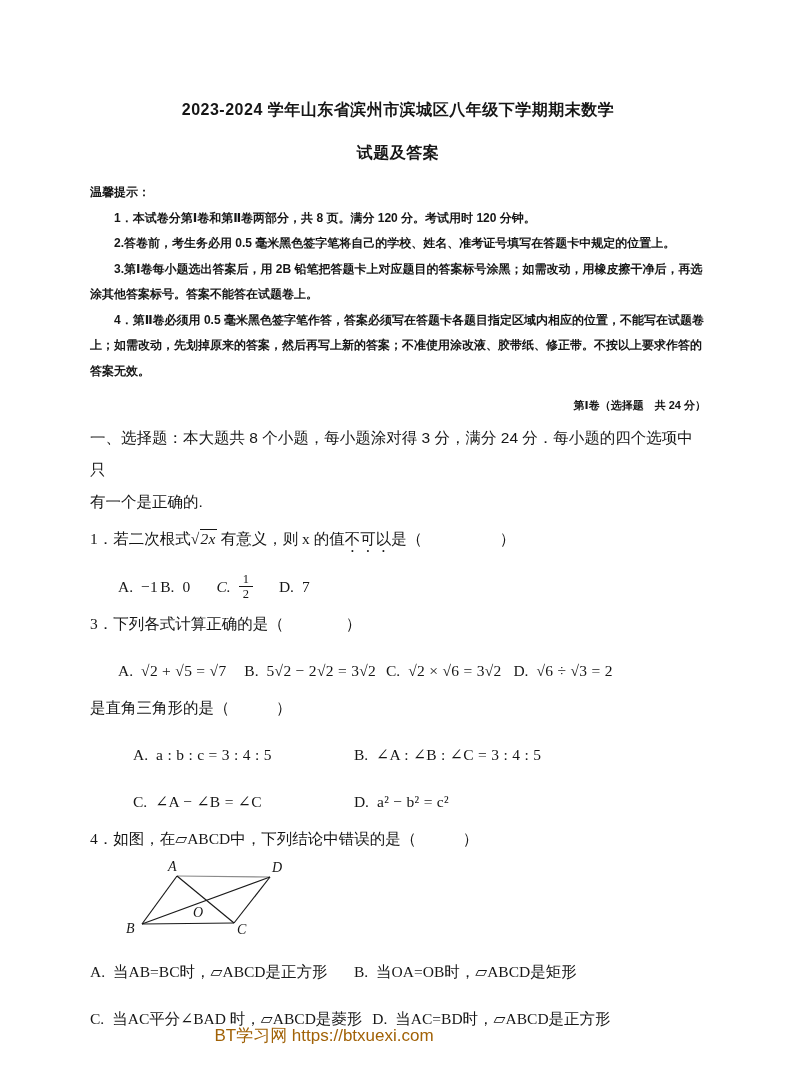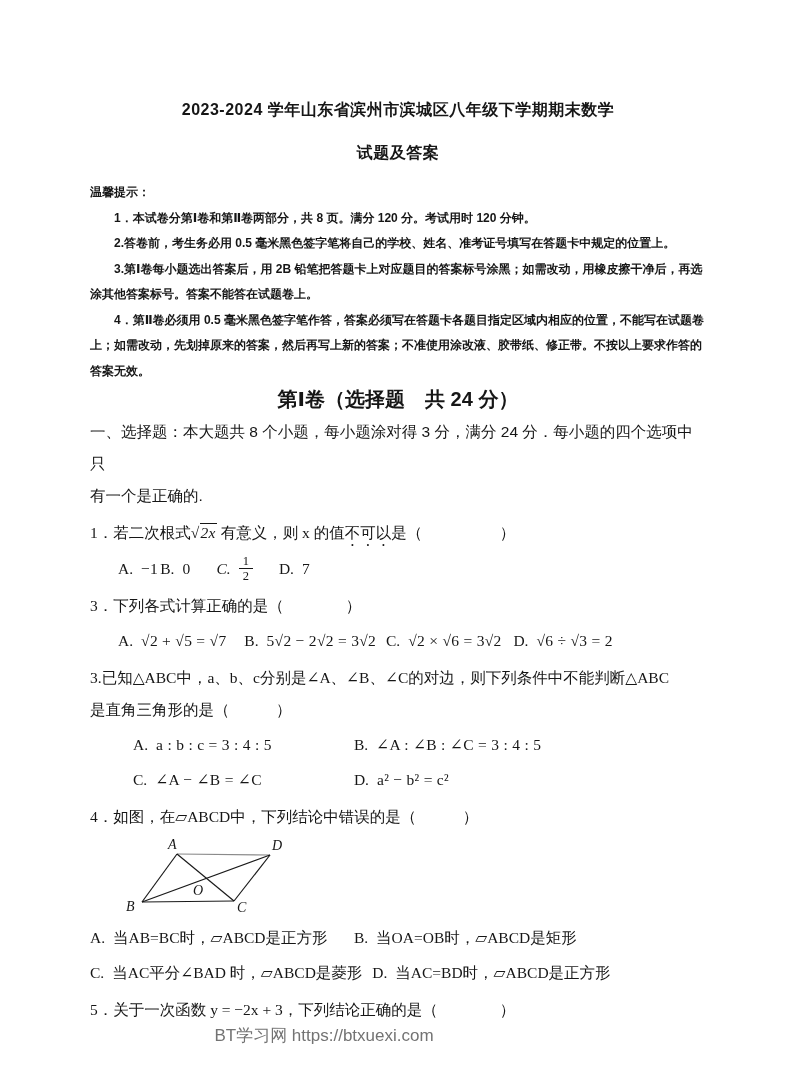--- a/index.html
+++ b/index.html
@@ -20,31 +20,31 @@
     font-weight: 700; font-size: 16px; line-height: 43px;
     text-align: center; letter-spacing: 0.5px;
   }
   .notice { margin-top: 6px;
     font-family: "Liberation Sans", "DejaVu Sans", sans-serif;
     font-weight: 700; font-size: 12px; line-height: 25.5px;
   }
   .notice-heading { }
   .notice-item { margin: 0; text-indent: 2em; }
   .section-heading {
-    margin-top: 0; text-align: center;
+    margin-top: 6px; text-align: right;
     font-family: "Liberation Sans", "DejaVu Sans", sans-serif;
-    font-weight: 700; font-size: 20px; line-height: 30px;
+    font-weight: 700; font-size: 11px; line-height: 30px;
   }
   .intro {
     font-family: "Liberation Sans", "DejaVu Sans", sans-serif;
     font-weight: 400; font-size: 15.5px; line-height: 32px; margin-top: 2px;
   }
   .question { font-size: 15.5px; line-height: 32px; }
   .q-stem { margin-top: 5px; }
-  .opt-row { margin-top: 3px; white-space: nowrap; }
+  .opt-row { margin-top: 15px; white-space: nowrap; }
   .opt-label { margin-right: 8px; }
   .opt-label.italic { font-style: italic; }
   .indent1 { padding-left: 28px; }
   .indent2 { padding-left: 43px; }
   .col-fixed-q3 { display: inline-block; width: 217px; }
   .col-fixed-q4 { display: inline-block; width: 230px; }
   .gap-sm { margin-left: 2px; }
   .gap-md { margin-left: 26px; }
   .emph {
     -webkit-text-emphasis: filled dot; -webkit-text-emphasis-position: under;
@@ -56,21 +56,21 @@
     font-size: 12.5px; line-height: 1.15; margin-top: -4px;
   }
   .frac .num { display: block; border-bottom: 1.2px solid #161616; padding: 0 4px; }
   .frac .den { display: block; }
   .figure-wrap { margin: 2px 0 0 4px; height: 84px; }
   .math { letter-spacing: 0.3px; }
   .footer {
     position: absolute; left: 0; top: 1024px; width: 648px;
     text-align: center;
     font-family: "Liberation Sans", "DejaVu Sans", sans-serif;
-    font-size: 17px; color: #737373;
+    font-size: 17px; color: #a16207;
   }
 </style>
 </head>
 <body>
 
 <div class="content">
 
   <div class="title">
     <div>2023-2024 学年山东省滨州市滨城区八年级下学期期末数学</div>
     <div>试题及答案</div>
@@ -106,21 +106,20 @@
     <div class="opt-row indent1">
       <span class="opt-label">A.</span><span class="math">√2 + √5 = √7</span>
       <span class="opt-label" style="margin-left:14px">B.</span><span class="math">5√2 − 2√2 = 3√2</span>
       <span class="opt-label" style="margin-left:6px">C.</span><span class="math">√2 × √6 = 3√2</span>
       <span class="opt-label" style="margin-left:8px">D.</span><span class="math">√6 ÷ √3 = 2</span>
     </div>
   </div>
 
   <div class="question">
     <div class="q-stem">
-      <div>3.已知△ABC中，a、b、c分别是∠A、∠B、∠C的对边，则下列条件中不能判断△ABC</div>
       <div>是直角三角形的是（　　　）</div>
     </div>
     <div class="opt-row indent2">
       <span class="col-fixed-q3"><span class="opt-label">A.</span><span class="math">a : b : c = 3 : 4 : 5</span></span>
       <span><span class="opt-label">B.</span><span class="math">∠A : ∠B : ∠C = 3 : 4 : 5</span></span>
     </div>
     <div class="opt-row indent2">
       <span class="col-fixed-q3"><span class="opt-label">C.</span><span class="math">∠A − ∠B = ∠C</span></span>
       <span><span class="opt-label">D.</span><span class="math">a² − b² = c²</span></span>
     </div>
@@ -150,19 +149,16 @@
     <div class="opt-row">
       <span class="col-fixed-q4"><span class="opt-label">A.</span><span>当AB=BC时，▱ABCD是正方形</span></span>
       <span style="margin-left:30px"><span class="opt-label">B.</span><span>当OA=OB时，▱ABCD是矩形</span></span>
     </div>
     <div class="opt-row">
       <span><span class="opt-label">C.</span><span>当AC平分∠BAD 时，▱ABCD是菱形</span></span>
       <span style="margin-left:6px"><span class="opt-label">D.</span><span>当AC=BD时，▱ABCD是正方形</span></span>
     </div>
   </div>
 
-  <div class="question">
-    <div class="q-stem">5．关于一次函数 y = −2x + 3，下列结论正确的是（　　　　）</div>
-  </div>
 
 </div>
 
 <div class="footer">BT学习网 https://btxuexi.com</div>
 
 </body></html>

